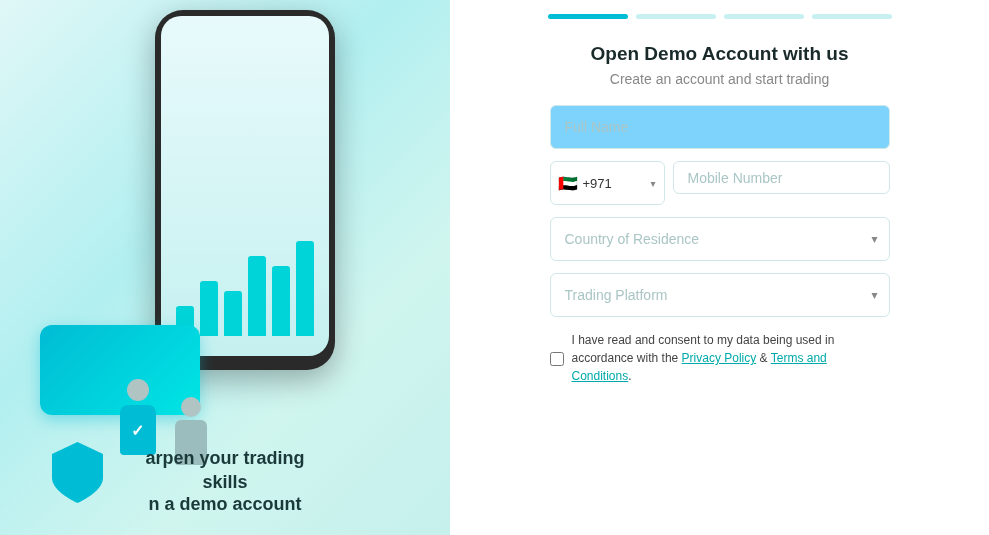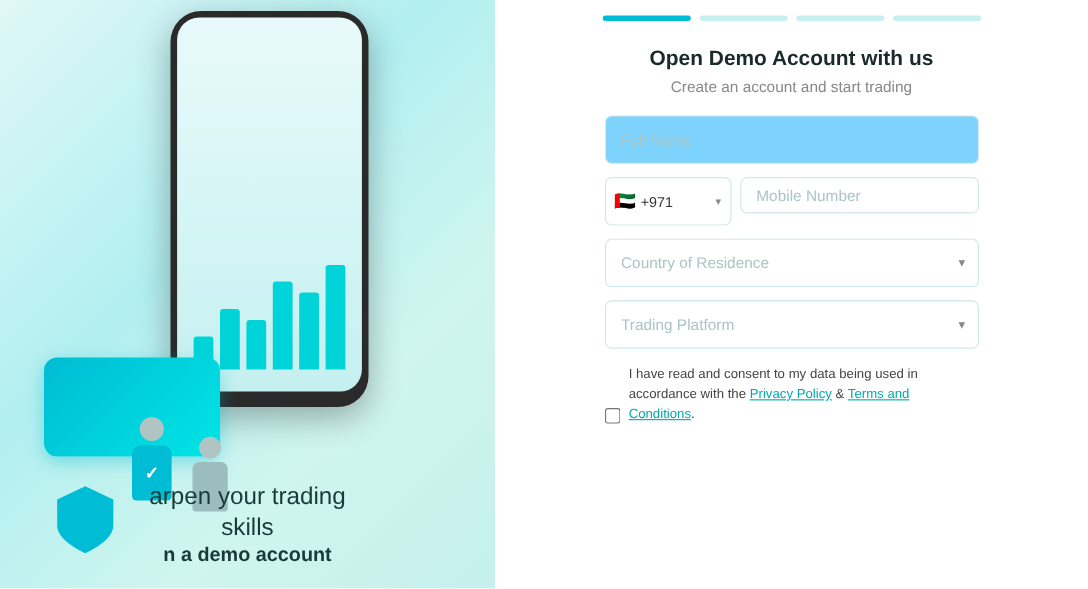--- a/index.html
+++ b/index.html
@@ -113,22 +113,22 @@
 
     .left-text {
       position: absolute;
       bottom: 20px;
       left: 0;
       right: 0;
       text-align: center;
     }
 
     .left-heading {
-      font-size: 22px;
-      font-weight: 400;
+      font-size: 18px;
+      font-weight: 700;
       color: #1a3a3a;
       line-height: 1.3;
     }
 
     .left-subheading {
       font-size: 18px;
       color: #1a3a3a;
       font-weight: 600;
     }
 
@@ -299,21 +299,21 @@
       right: 12px;
       top: 50%;
       transform: translateY(-50%);
       color: #888;
       font-size: 12px;
       pointer-events: none;
     }
 
     .consent-row {
       display: flex;
-      align-items: flex-end;
+      align-items: center;
       gap: 8px;
       margin-top: 2px;
     }
 
     .consent-checkbox {
       width: 14px;
       height: 14px;
       border: 1px solid #aaa;
       border-radius: 2px;
       margin-top: 2px;

